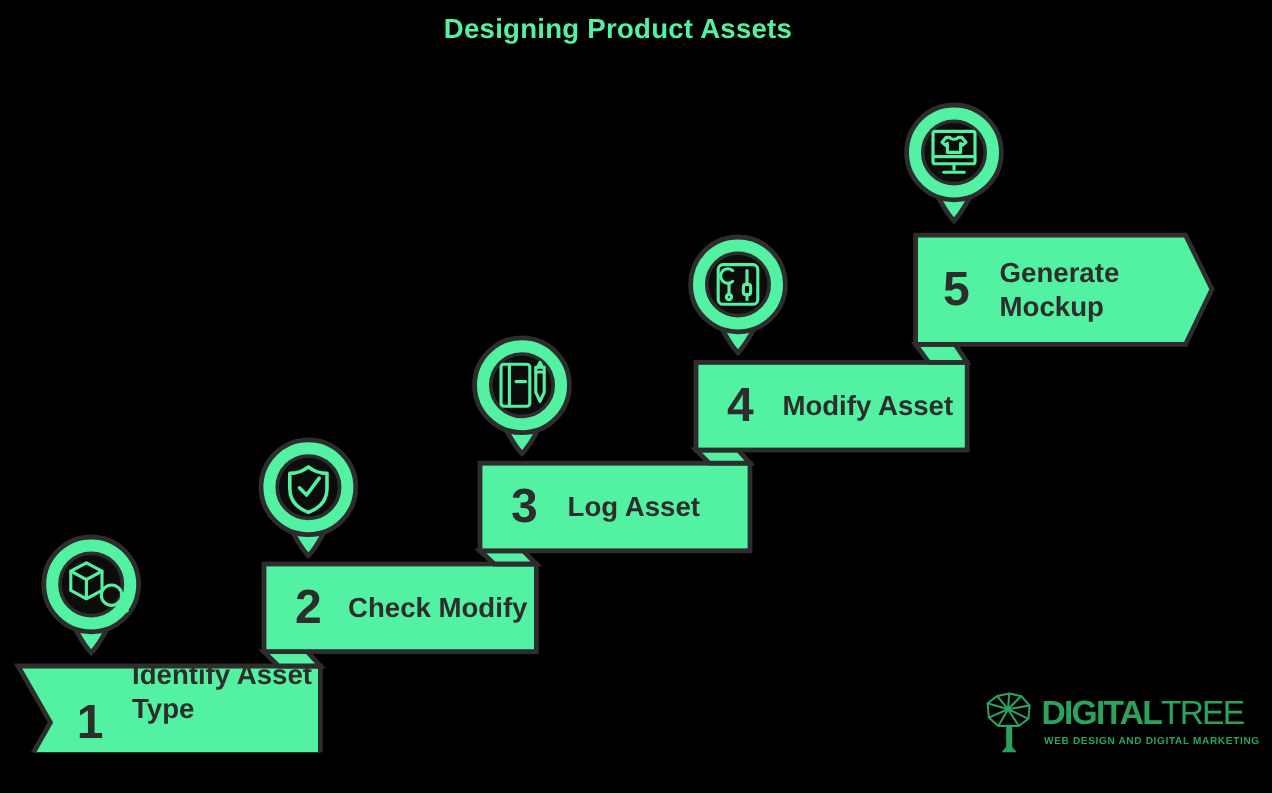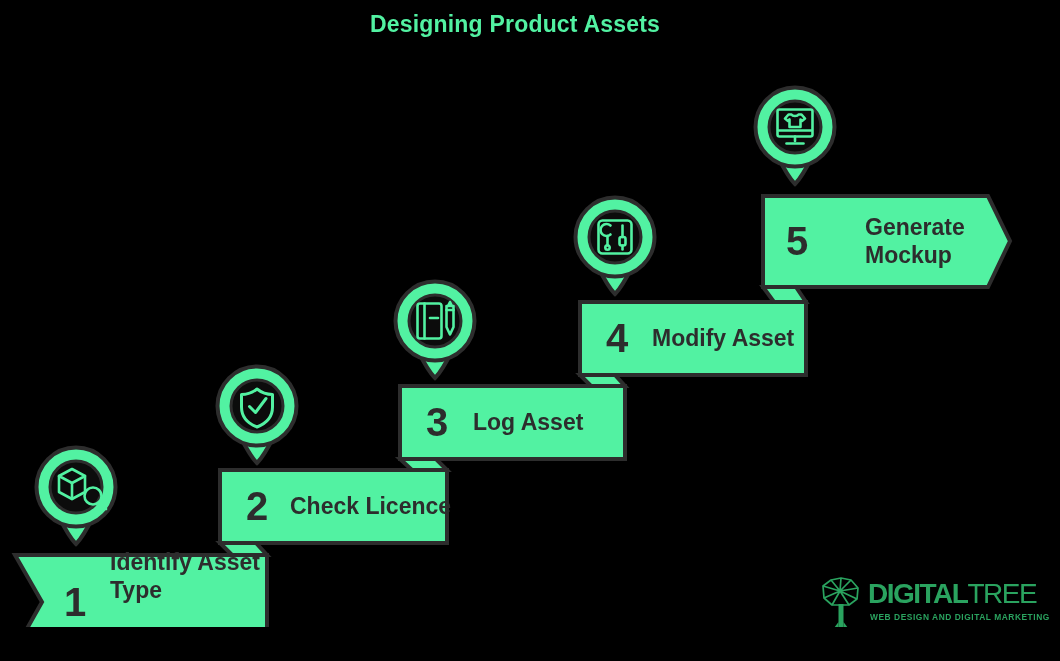--- a/index.html
+++ b/index.html
@@ -23,21 +23,21 @@
   .step-label.wrap { white-space:normal; }
   .num-1 { left:53px;  top:580px; }
   .num-2 { left:235px; top:484px; }
   .num-3 { left:415px; top:400px; }
   .num-4 { left:595px; top:316px; }
   .num-5 { left:775px; top:219px; }
   .lbl-1 { left:110px; top:548px; width:175px; }
   .lbl-2 { left:290px; top:492px; }
   .lbl-3 { left:473px; top:408px; }
   .lbl-4 { left:652px; top:324px; }
-  .lbl-5 { left:833px; top:213px; width:135px;margin-left:32px; }
+  .lbl-5 { left:833px; top:213px; width:135px; }
   .logo { position:absolute; left:820px; top:574px; width:220px; height:70px; }
   .logo-tree { position:absolute; left:0; top:2px; }
   .logo-name {
     position:absolute; left:48px; top:6px; color:#2AA35F;
     font-size:28px; line-height:28px; font-weight:bold; letter-spacing:-1.5px;
     white-space:nowrap;
   }
   .logo-name .light { font-weight:normal; }
   .logo-tagline {
     position:absolute; left:50px; top:38px; color:#2AA35F;
@@ -140,21 +140,21 @@
     </g>
   </svg>
 
   <div class="step-number num-1">1</div>
   <div class="step-number num-2">2</div>
   <div class="step-number num-3">3</div>
   <div class="step-number num-4">4</div>
   <div class="step-number num-5">5</div>
 
   <div class="step-label wrap lbl-1">Identify Asset Type</div>
-  <div class="step-label lbl-2">Check Licence</div>
+  <div class="step-label lbl-2">Check Modify</div>
   <div class="step-label lbl-3">Log Asset</div>
   <div class="step-label lbl-4">Modify Asset</div>
   <div class="step-label wrap lbl-5">Generate Mockup</div>
 
   <div class="logo">
     <svg class="logo-tree" width="42" height="60" viewBox="0 0 42 60">
       <g fill="none" stroke="#2AA35F" stroke-width="1.7" stroke-linejoin="round">
         <polygon points="21,2 31,4 38,12 37,23 29,29 12,29 4,22 3,10 11,4"></polygon>
         <path d="M21 2 L20 15 L31 4 M38 12 L20 15 L37 23 M29 29 L20 15 L12 29 M4 22 L20 15 L3 10 M11 4 L20 15"></path>
       </g>

